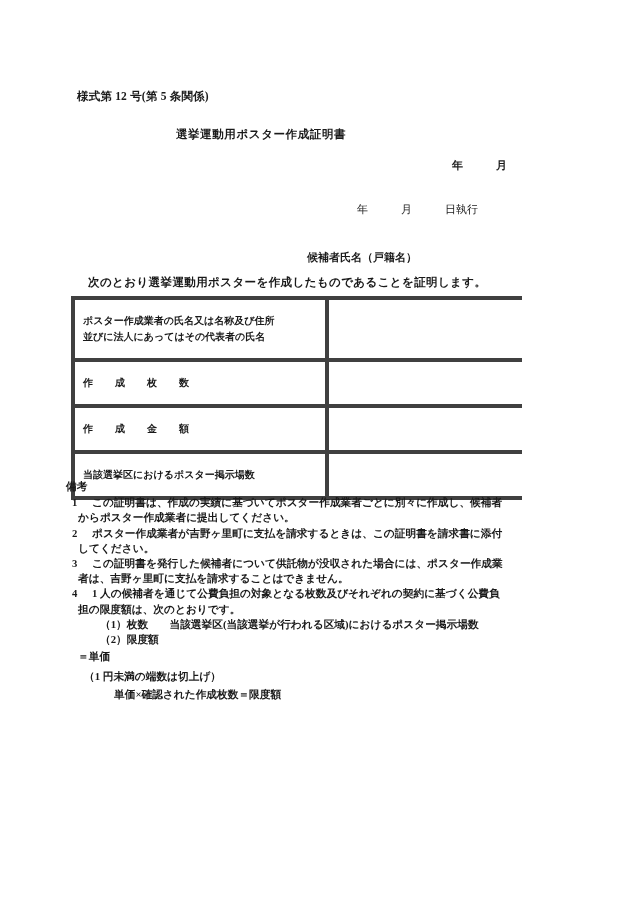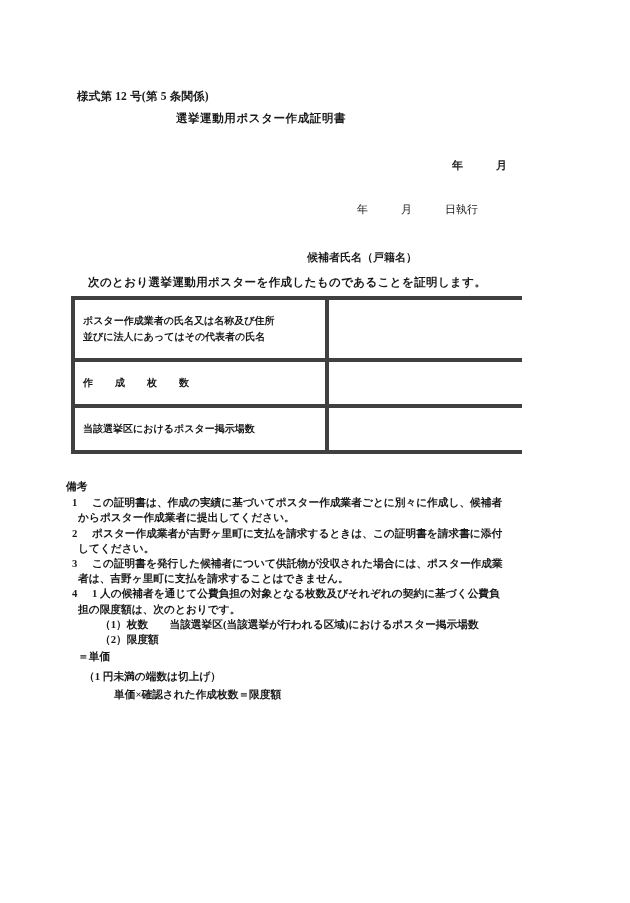--- a/index.html
+++ b/index.html
@@ -29,21 +29,21 @@
     top: 89px;
     font-size: 11.5px;
     font-weight: bold;
     letter-spacing: .2px;
     white-space: nowrap;
   }
   .doc-title {
     position: absolute;
     left: 0;
     right: 0;
-    top: 111px;
+    top: 127px;
     text-align: center;
     font-size: 11.5px;
     font-weight: bold;
     letter-spacing: .6px;
   }
 
   
   .date-top {
     position: absolute;
     left: 0;
@@ -217,20 +217,24 @@
         <td class="label">
           <div>ポスター作成業者の氏名又は名称及び住所</div>
           <div>並びに法人にあってはその代表者の氏名</div>
         </td>
         <td class="value"></td>
       </tr>
       <tr class="row-2">
         <td class="label label-spaced">作　成　枚　数</td>
         <td class="value">枚</td>
       </tr>
+      <tr class="row-3">
+        <td class="label label-spaced">作　成　金　額</td>
+        <td class="value">円</td>
+      </tr>
       <tr class="row-4">
         <td class="label">当該選挙区におけるポスター掲示場数</td>
         <td class="value"></td>
       </tr>
     </tbody>
   </table>
 
   <div class="notes">
     <div class="notes-heading">備考</div>
 

